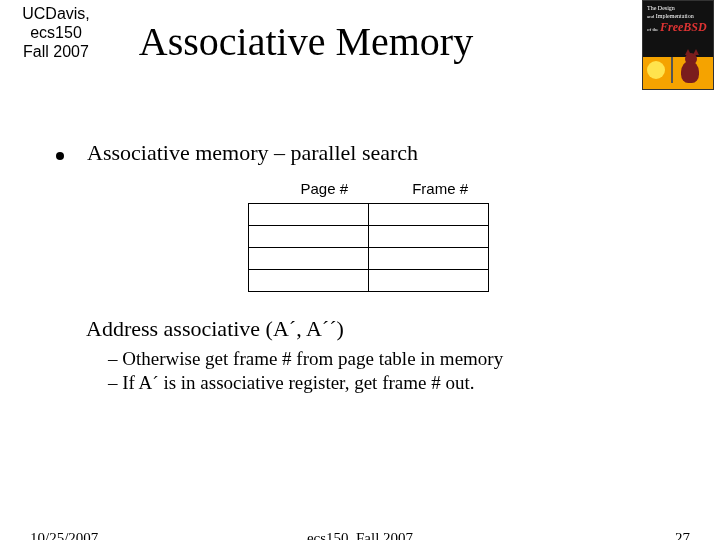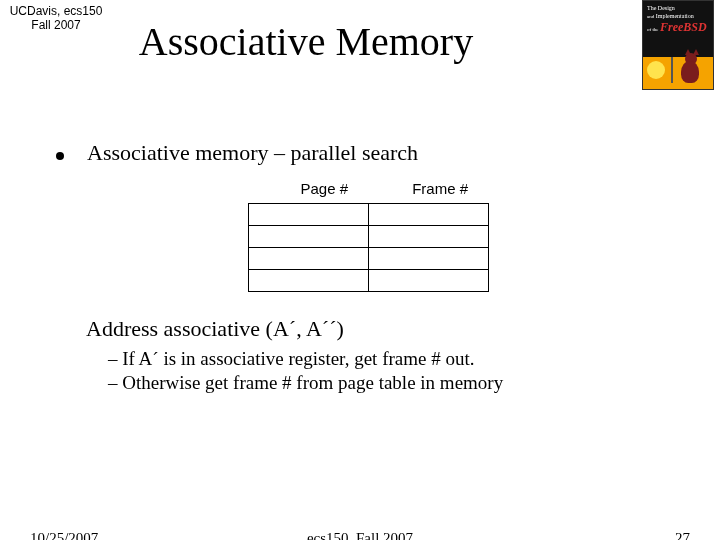--- a/index.html
+++ b/index.html
@@ -11,21 +11,21 @@
     font-family: "Times New Roman", Times, serif;
     position: relative;
     overflow: hidden;
     color: #000;
   }
   .header-left {
     position: absolute;
     top: 4px;
     left: 6px;
     font-family: "Comic Sans MS", cursive, sans-serif;
-    font-size: 12px;
+    font-size: 16px;
     line-height: 1.2;
     text-align: center;
     width: 100px;
   }
   .title {
     position: absolute;
     top: 18px;
     left: 0;
     width: 612px;
     text-align: center;
@@ -210,22 +210,22 @@
       <tr>
             <td></td>
             <td></td>
           </tr>
     </tbody>
       </table>
   </div>
 
   <div class="subhead">Address associative (A´, A´´)</div>
   <div class="dash-list">
+    <div>– Otherwise get frame # from page table in memory</div>
     <div>– If A´ is in associative register, get frame # out.</div>
-    <div>– Otherwise get frame # from page table in memory</div>
   </div>
 
 </div>
 
 <div class="footer">
   <div class="date">10/25/2007</div>
   <div class="mid">ecs150, Fall 2007</div>
   <div class="pg">27</div>
 </div>
 

